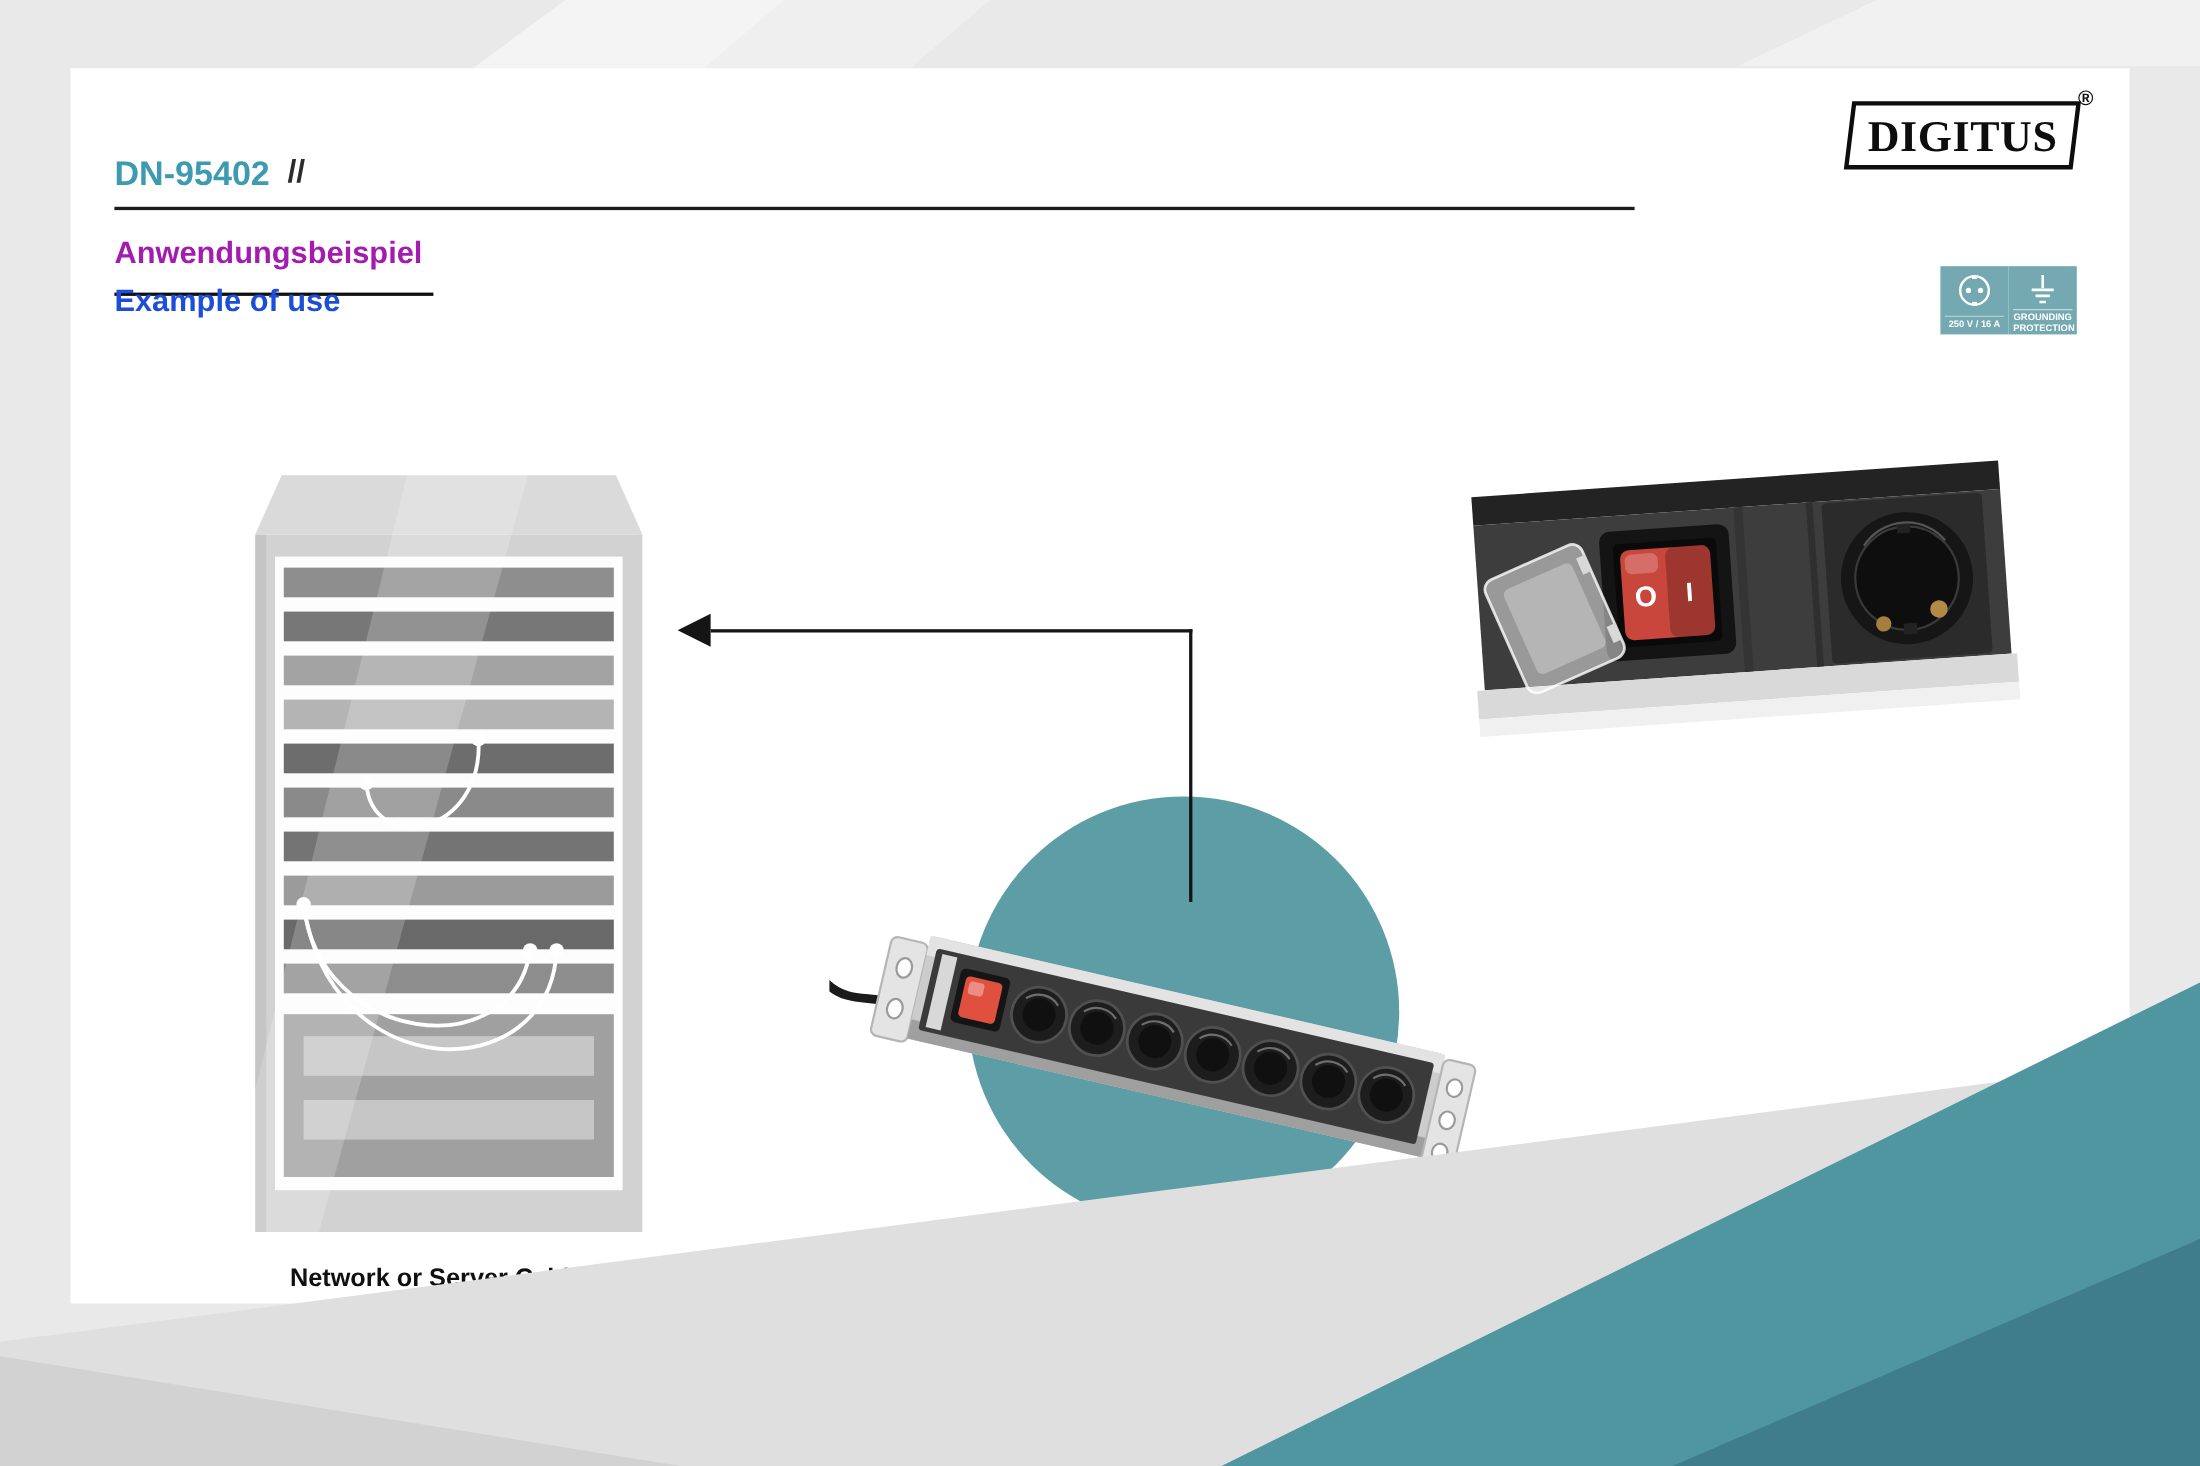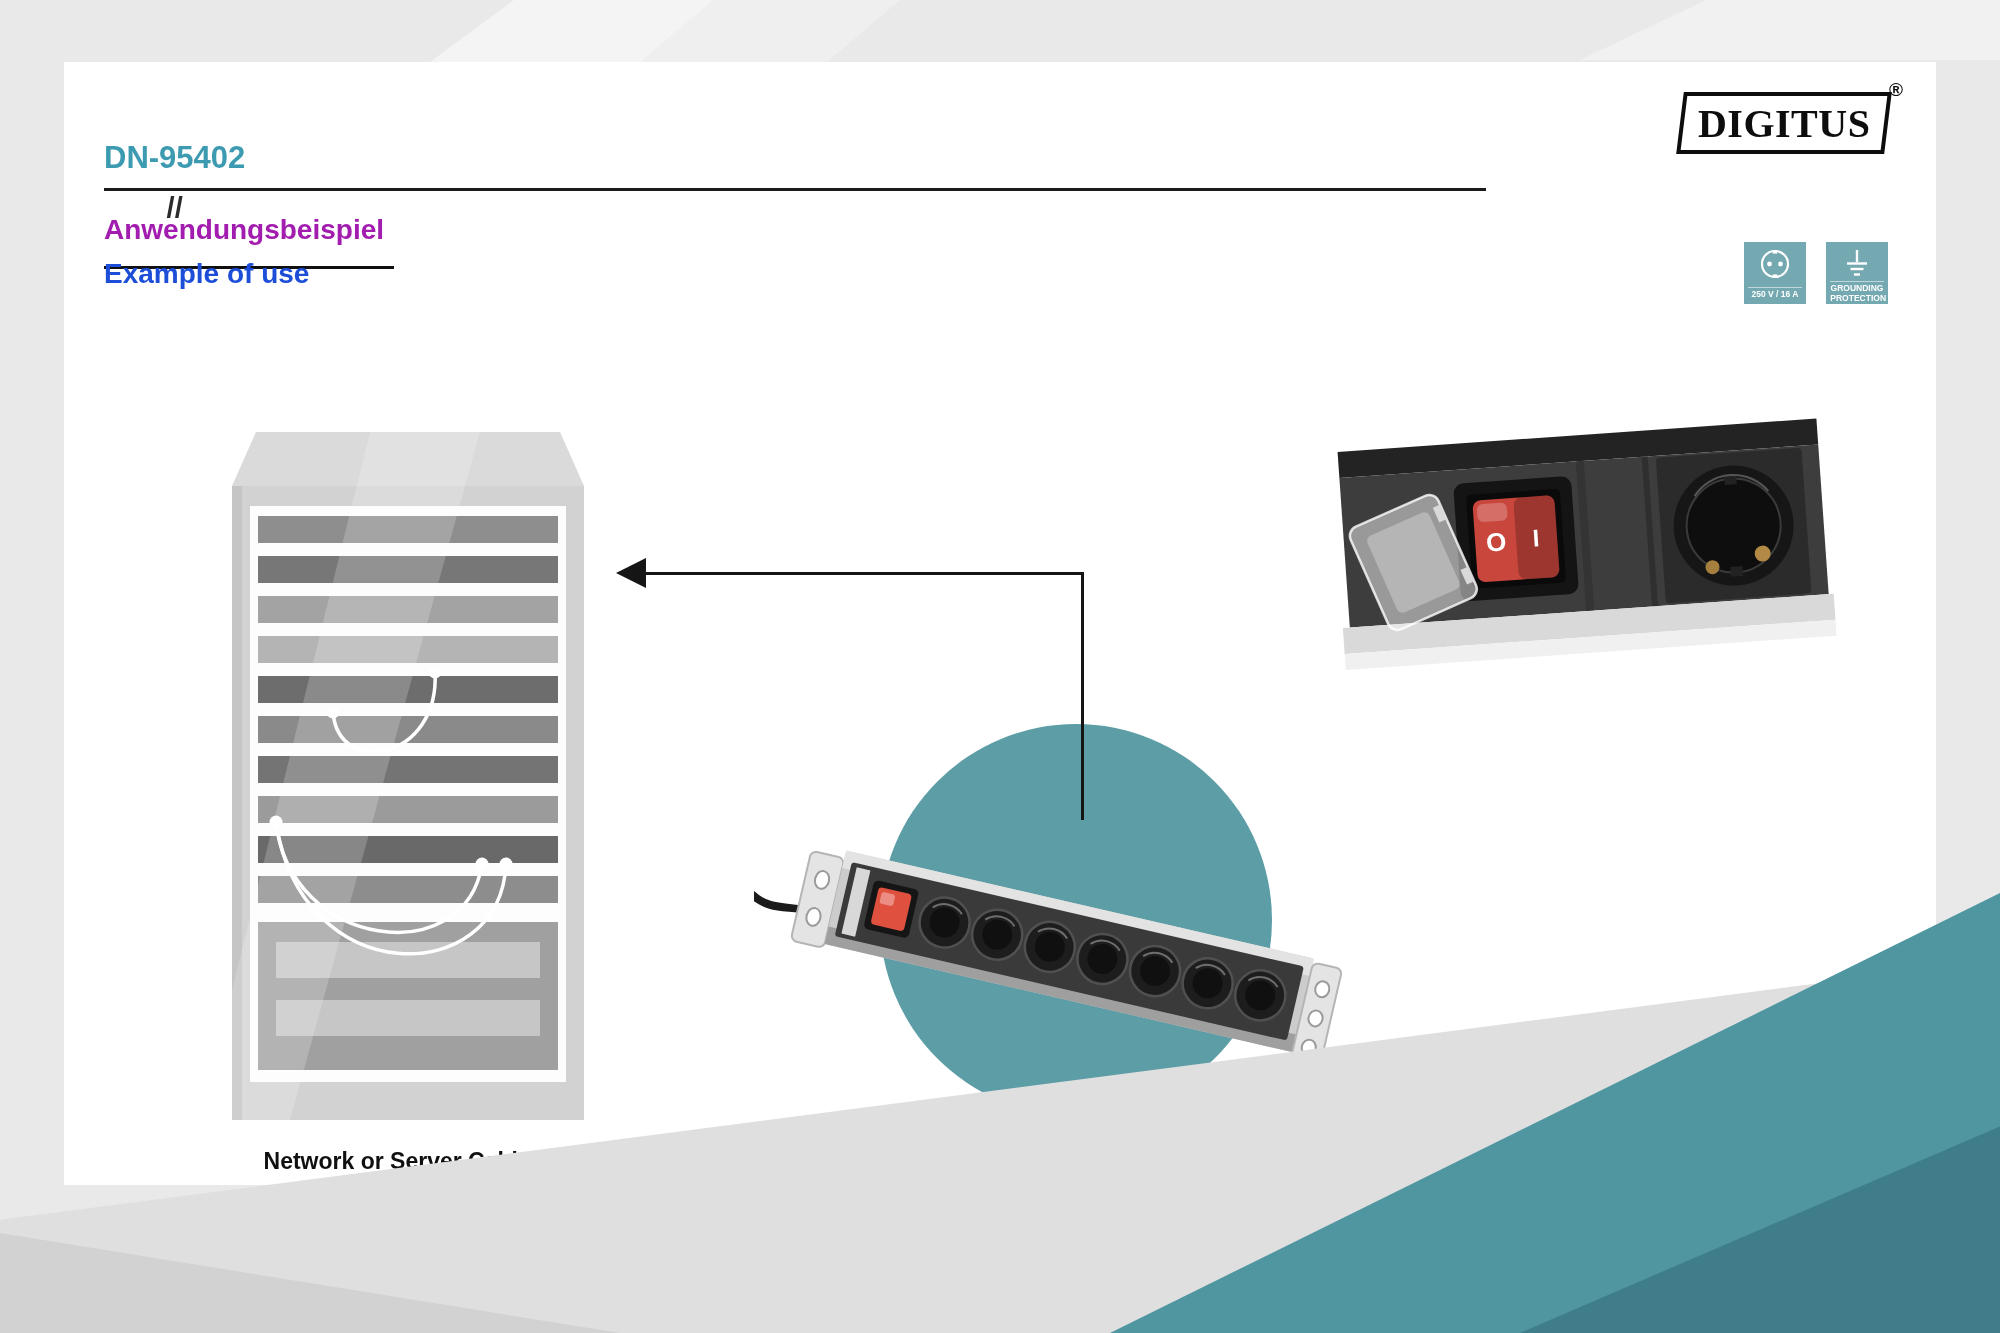--- a/index.html
+++ b/index.html
@@ -29,32 +29,32 @@
 
   
   .logo-wrap { position:absolute; top:30px; right:48px; }
   .logo-frame { width:200px; height:54px; border:4px solid #0d0d0d; transform:skewX(-7deg);
     display:flex; align-items:center; justify-content:center; background:#fff; }
   .logo-text { transform:skewX(7deg); font-family:"Liberation Serif", serif;
     font-size:40px; font-weight:bold; color:#0d0d0d; letter-spacing:0.5px; }
   .logo-reg { position:absolute; top:-13px; right:-15px; font-size:19px; font-weight:bold; color:#0d0d0d; }
 
   
-  .title-row { position:absolute; left:40px; top:78px; display:flex; align-items:center; gap:16px; white-space:nowrap;flex-direction:column; }
+  .title-row { position:absolute; left:40px; top:78px; display:flex; align-items:flex-start; gap:16px; white-space:nowrap; }
   .product-code { font-size:31px; font-weight:bold; color:#3D9BB1; }
   .separator { font-size:29px; font-weight:bold; color:#2b2b2b; }
   .product-title { font-size:29px; color:#1c1c1c; letter-spacing:0.2px; }
   .title-rule { position:absolute; left:40px; top:126px; width:1382px; height:3px; background:#1b1b1b; }
 
   .heading-de { position:absolute; left:40px; top:152px; font-size:28px; font-weight:bold; color:#a21caf;
     border-bottom:3px solid #101010; padding:0 10px 20px 0; }
   .heading-en { position:absolute; left:40px; top:196px; font-size:28px; font-weight:bold; color:#1d4ed8; }
 
   
-  .badges { position:absolute; top:180px; right:48px; display:flex; gap:20px; }
+  .badges { position:absolute; top:180px; right:48px; display:flex; gap:0; }
   .badge { width:62px; height:62px; background:#74A9B1; color:#fff; display:flex; flex-direction:column;
     align-items:center; justify-content:flex-start; padding:5px 2px 4px; box-sizing:border-box; }
   .badge svg { flex:0 0 auto; }
   .badge-label { margin-top:auto; font-size:8.5px; font-weight:bold; text-align:center; line-height:1.15;
     border-top:1px solid rgba(255,255,255,0.55); padding-top:2px; width:92%; }
 
   
   .closeup { position:absolute; left:1266px; top:318px; width:510px; height:340px; }
   .teal-circle { position:absolute; left:816px; top:662px; width:392px; height:392px;
     border-radius:50%; background:#5C9DA6; }

